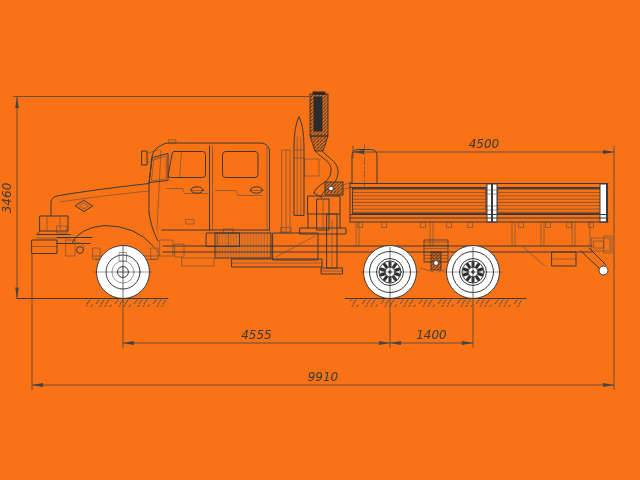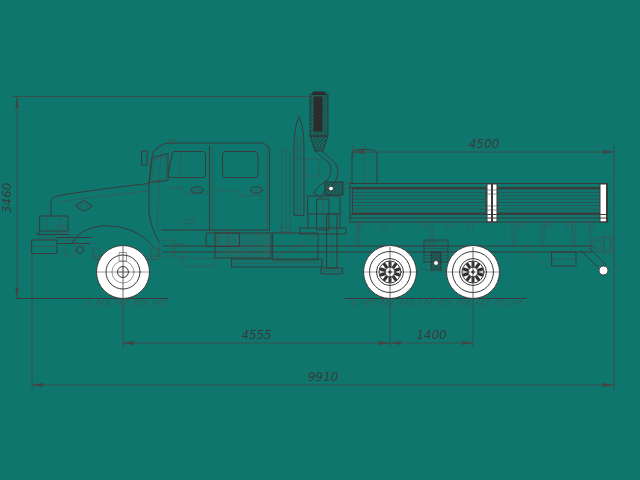--- a/index.html
+++ b/index.html
@@ -1,16 +1,16 @@
 <!DOCTYPE html>
 <html><head>
 <meta charset="utf-8">
 <style>
   html,body{margin:0;padding:0;background:#fff;}
-  .frame{position:relative;width:640px;height:480px;background:#0f766e;overflow:hidden;}
+  .frame{position:relative;width:640px;height:480px;background:#f97316;overflow:hidden;}
   svg{display:block;}
   .ln{fill:none;stroke:#3a3a3a;stroke-width:1;stroke-linejoin:round;stroke-linecap:round;}
   .tn{fill:none;stroke:#4a4a4a;stroke-width:.55;stroke-linejoin:round;stroke-linecap:round;}
   .dm{fill:none;stroke:#444;stroke-width:.8;}
   .ar{fill:#444;stroke:none;}
   .dk{fill:#2c2c2c;stroke:none;}
   .wh{fill:#ffffff;stroke:#3a3a3a;stroke-width:1;}
   text.dt{font-family:"DejaVu Sans",sans-serif;font-style:italic;font-size:12px;fill:#3a3a3a;}
 </style>
 </head>

